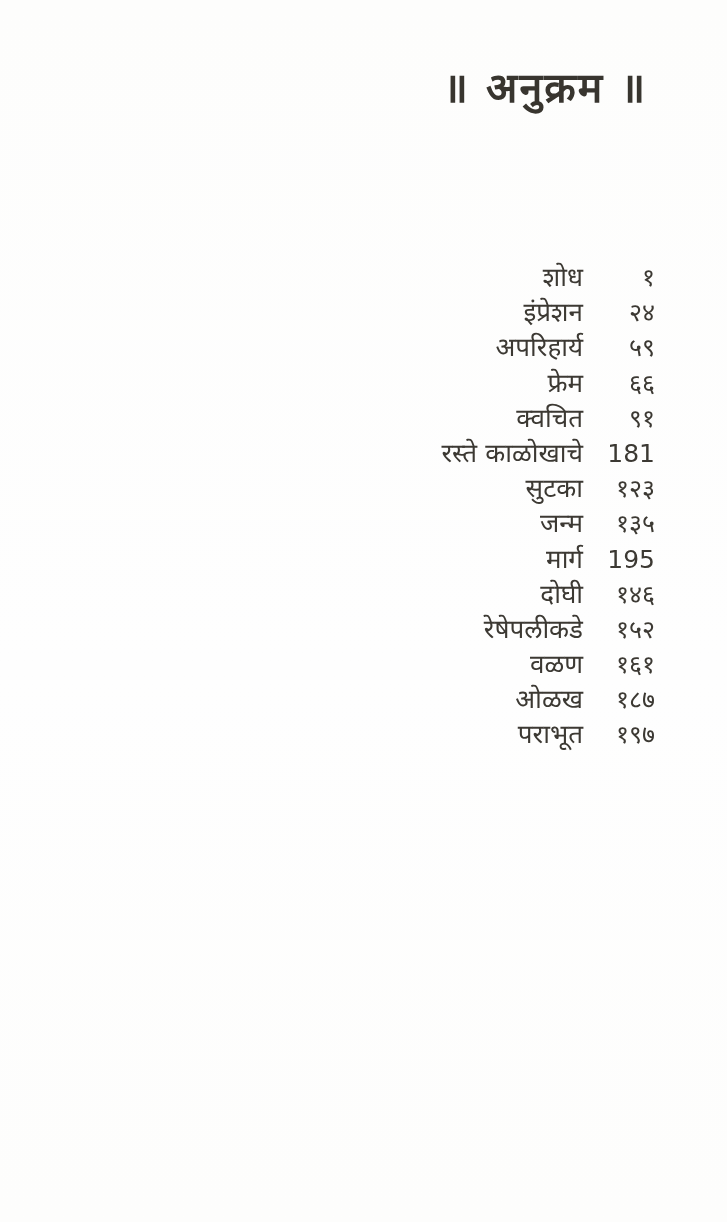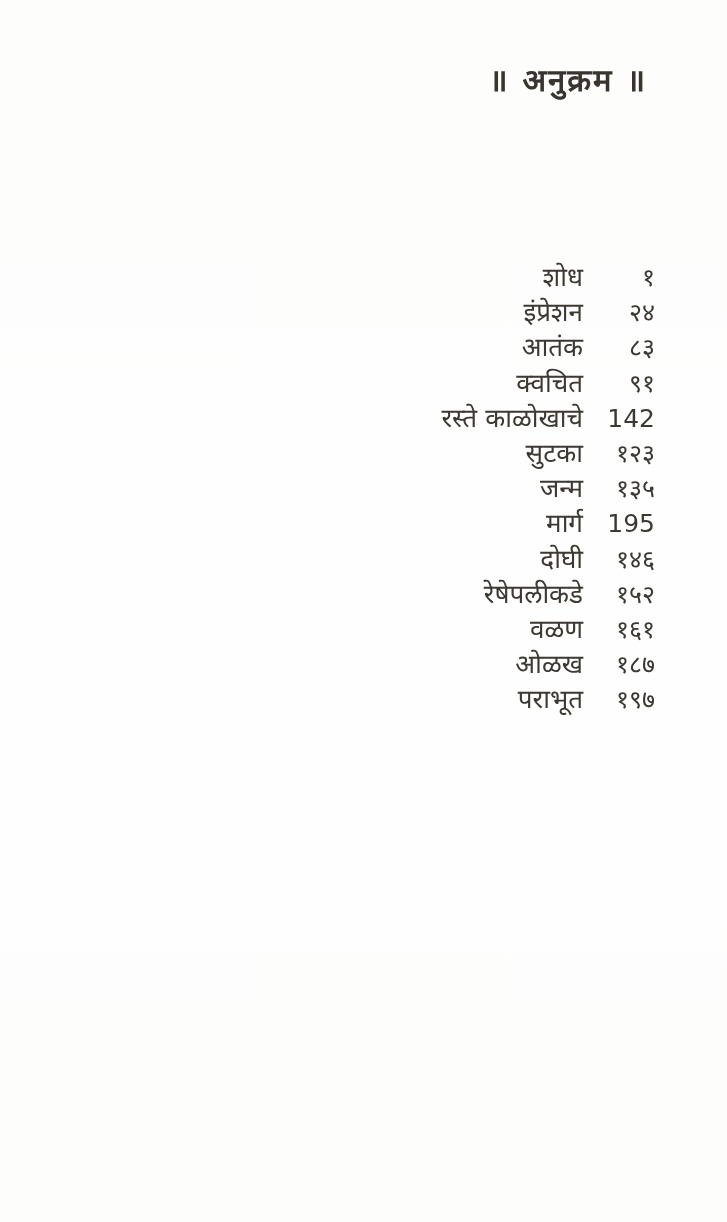--- a/index.html
+++ b/index.html
@@ -17,21 +17,21 @@
     width: 727px;
     height: 1222px;
     background: linear-gradient(180deg, #fdfdfc 0%, #fefefe 55%, #fdfdfc 100%);
     font-family: "DejaVu Sans", "Liberation Sans", sans-serif;
     color: #3a3835;
   }
   .page-title {
     position: absolute;
     top: 58px;
     right: 80px;
-    font-size: 31px;
+    font-size: 41px;
     font-weight: bold;
     letter-spacing: 2px;
     color: #38352f;
     white-space: nowrap;
   }
   .toc {
     position: absolute;
     top: 260px;
     right: 72px;
   }
@@ -66,35 +66,39 @@
     <span class="chapter-title">शोध</span>
     <span class="page-number">१</span>
   </div>
 
   <div class="toc-row">
     <span class="chapter-title">इंप्रेशन</span>
     <span class="page-number">२४</span>
   </div>
 
 
-
+  <div class="toc-row">
+    <span class="chapter-title">अपरिहार्य</span>
+    <span class="page-number">५९</span>
+  </div>
 
   <div class="toc-row">
-    <span class="chapter-title">आतंक</span>
-    <span class="page-number">८३</span>
+    <span class="chapter-title">फ्रेम</span>
+    <span class="page-number">६६</span>
   </div>
+
 
   <div class="toc-row">
     <span class="chapter-title">क्वचित</span>
     <span class="page-number">९१</span>
   </div>
 
   <div class="toc-row">
     <span class="chapter-title">रस्ते काळोखाचे</span>
-    <span class="page-number">142</span>
+    <span class="page-number">181</span>
   </div>
 
   <div class="toc-row">
     <span class="chapter-title">सुटका</span>
     <span class="page-number">१२३</span>
   </div>
 
   <div class="toc-row">
     <span class="chapter-title">जन्म</span>
     <span class="page-number">१३५</span>

